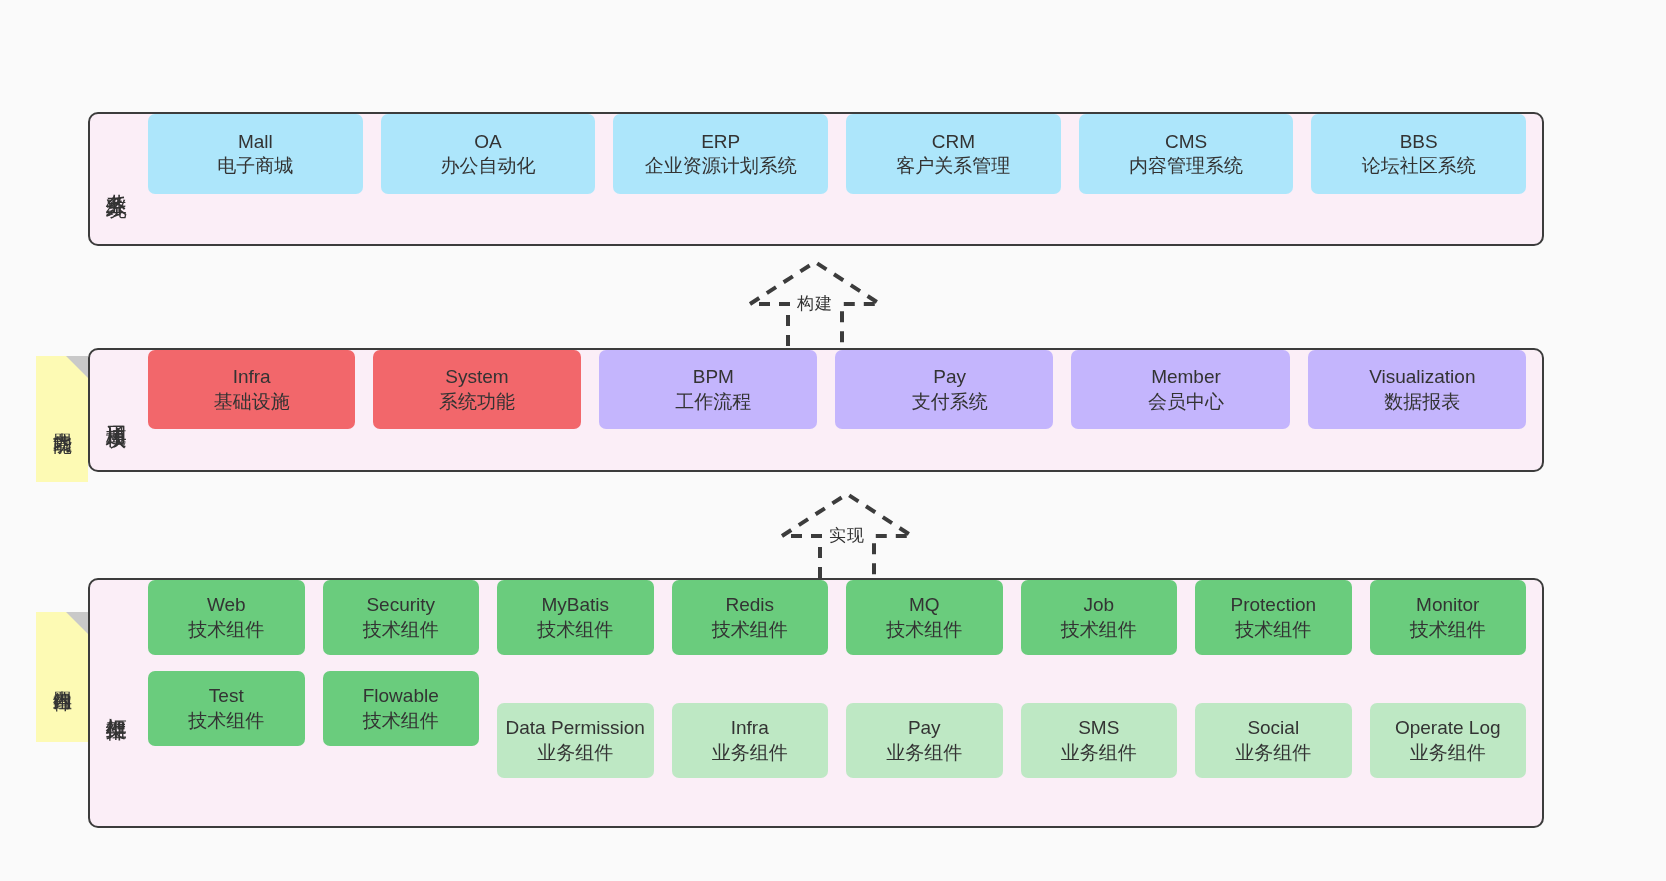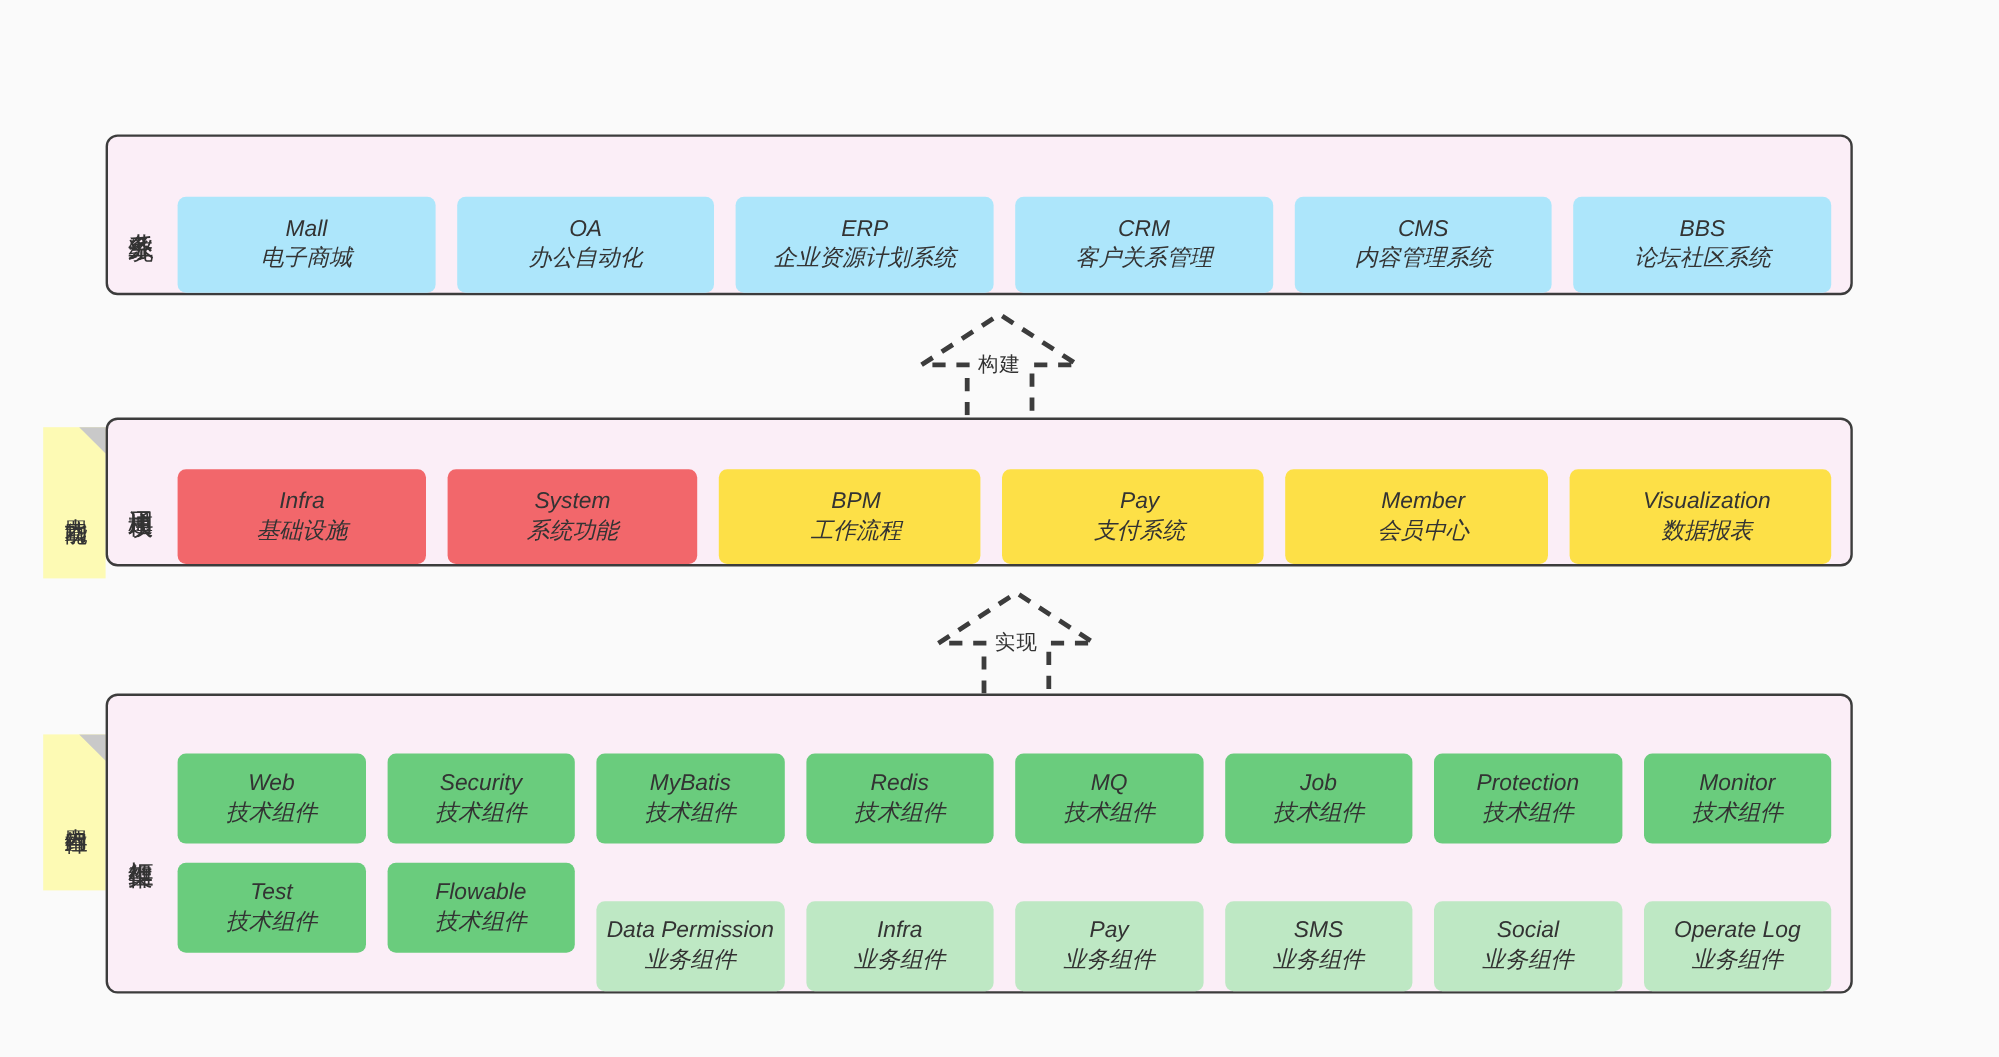--- a/index.html
+++ b/index.html
@@ -39,24 +39,23 @@
     color: #333;
     writing-mode: vertical-rl;
     text-orientation: upright;
     white-space: nowrap;
   }
   .layer-body {
     flex: 1 1 auto;
     align-self: stretch;
     display: flex;
     flex-direction: column;
-    justify-content: flex-end;
+    justify-content: flex-start;
     padding: 0 16px 0 6px;
     gap: 16px;
-    font-style: italic;
   }
   .row {
     display: flex;
     gap: 18px;
     align-items: stretch;
   }
   .card {
     flex: 1 1 0;
     border-radius: 7px;
     display: flex;
@@ -75,21 +74,21 @@
   .card.wrap .t-en { white-space: normal; }
 
   
   #layer-business { left: 88px; top: 112px; width: 1456px; height: 134px; }
   #layer-business .card { height: 80px; background: #ade6fb; }
 
   
   #layer-modules { left: 88px; top: 348px; width: 1456px; height: 124px; }
   #layer-modules .card { height: 79px; }
   .c-red  { background: #f2676b; }
-  .c-pink { background: #fde047; padding-left: 17px; }
+  .c-pink { background: #c4b5fd; padding-left: 17px; }
 
   
   #layer-framework { left: 88px; top: 578px; width: 1456px; height: 250px; }
   #layer-framework .card { height: 75px; }
   .c-green { background: #6acc7d; }
   .c-lgreen{ background: #bee8c4; margin-top: 32px; }
 
   
   .note {
     position: absolute;
@@ -128,21 +127,21 @@
   .arrow svg { display: block; width: 100%; height: 100%; }
   .arrow-label {
     position: absolute;
     left: 0; right: 0;
     top: 36px;
     text-align: center;
     font-size: 17px;
     color: #333;
     letter-spacing: 1px;
   }
-  #arrow-build  { left: 758px; top: 256px; }
+  #arrow-build  { left: 740px; top: 256px; }
   #arrow-impl   { left: 772px; top: 488px; }
 </style>
 </head>
 <body>
 
 <div class="layer" id="layer-business">
   <div class="layer-title">业务系统</div>
   <div class="layer-body">
     <div class="row">
       <div class="card c-blue">

